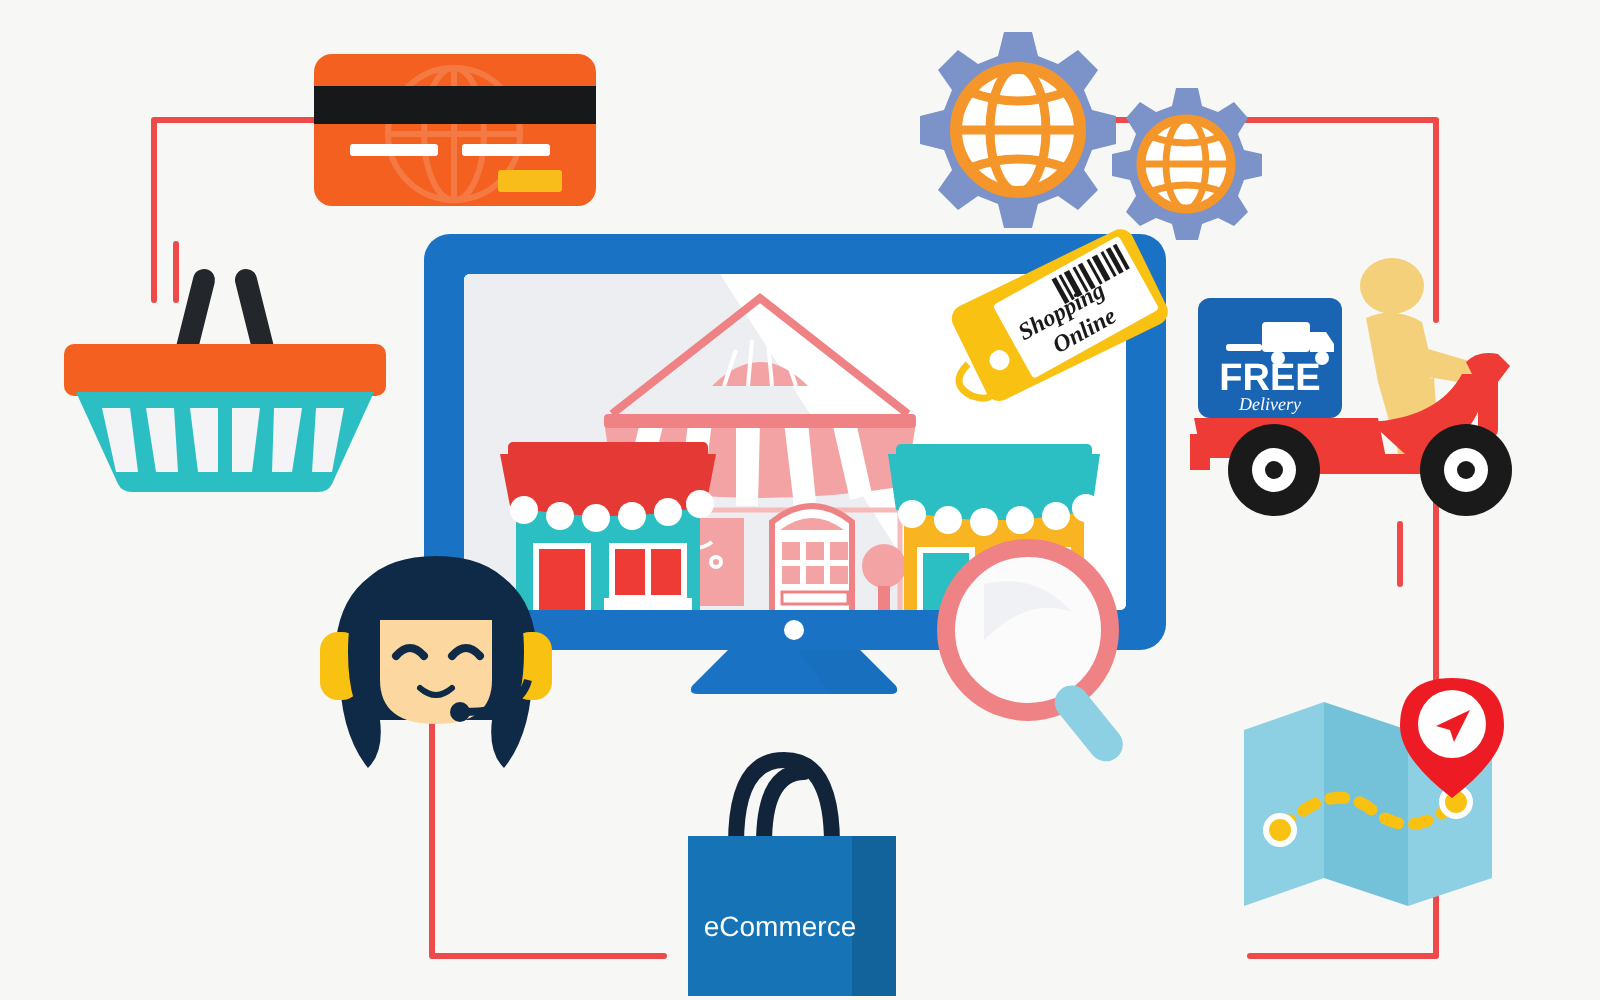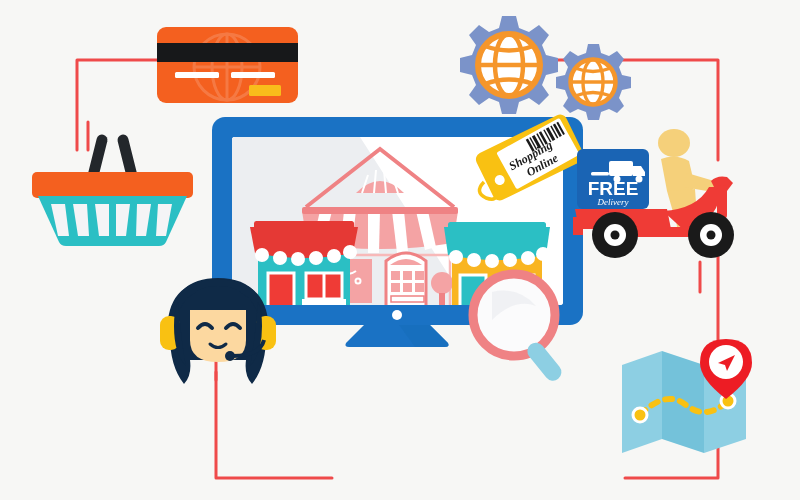--- a/index.html
+++ b/index.html
@@ -230,21 +230,21 @@
           <rect x="94" y="30" width="2.5" height="14"></rect>
             <rect x="98" y="30" width="2" height="14"></rect>
         </g>
         <text x="36" y="50" font-family="'Liberation Serif', serif" font-size="12" font-style="italic" font-weight="bold" fill="#1a1a1a" transform="rotate(-3 67 48)">Shopping</text>
         <text x="48" y="64" font-family="'Liberation Serif', serif" font-size="12" font-style="italic" font-weight="bold" fill="#1a1a1a" transform="rotate(-3 67 48)">Online</text>
       </g>
       <path d="M12 72 Q2 82 14 88 Q26 92 24 82" fill="none" stroke="#f9c112" stroke-width="3.5"></path>
     </svg>
   </div>
 
-  <div class="node" style="left:571px;top:125px;">
+  <div class="node" style="left:593px;top:125px;">
     <svg width="180" height="145" viewBox="0 0 180 145">
 
       <g fill="#f5d07a">
         <ellipse cx="103" cy="18" rx="16" ry="14"></ellipse>
         <path d="M90 34 Q104 28 118 36 L124 62 L116 70 L96 66 Z"></path>
         <path d="M116 48 L150 58 L148 68 L112 62 Z"></path>
         <path d="M96 66 L124 64 L126 92 L104 94 Z"></path>
         <path d="M104 88 L132 86 L134 100 L106 102 Z"></path>
       </g>
 
@@ -313,20 +313,33 @@
 
   <div class="node" style="left:462px;top:268px;">
     <svg width="130" height="110" viewBox="0 0 130 110">
       <circle cx="52" cy="47" r="40" fill="#fbfbfc"></circle>
       <circle cx="52" cy="47" r="41" fill="none" stroke="#ef8284" stroke-width="9"></circle>
       <path d="M30 24 Q56 18 74 38 Q52 30 30 52 Z" fill="#eef0f3" opacity="0.9"></path>
       <rect x="74" y="72" width="17" height="44" rx="8.5" fill="#8dcfe3" transform="rotate(-39 82 94)"></rect>
     </svg>
   </div>
 
+  <div class="node" style="left:330px;top:370px;">
+    <svg width="130" height="130" viewBox="0 0 130 130">
+      <g fill="none" stroke="#12243a" stroke-width="8" stroke-linecap="round">
+        <path d="M38 52 Q38 10 62 10 Q86 10 86 52"></path>
+        <path d="M52 52 Q52 16 72 16"></path>
+      </g>
+      <circle cx="38" cy="54" r="5.5" fill="#12243a"></circle>
+      <circle cx="86" cy="54" r="5.5" fill="#12243a"></circle>
+      <rect x="14" y="48" width="104" height="80" fill="#1573b6"></rect>
+      <rect x="96" y="48" width="22" height="80" fill="#12639c"></rect>
+      <text x="60" y="98" text-anchor="middle" font-family="'Liberation Sans', sans-serif" font-size="14" fill="#ffffff">eCommerce</text>
+    </svg>
+  </div>
 
   <div class="node" style="left:614px;top:335px;">
     <svg width="150" height="130" viewBox="0 0 150 130">
       <g>
         <path d="M8 30 L48 16 L48 104 L8 118 Z" fill="#8dcfe3"></path>
         <path d="M48 16 L90 30 L90 118 L48 104 Z" fill="#74c2da"></path>
         <path d="M90 30 L132 16 L132 104 L90 118 Z" fill="#8dcfe3"></path>
       </g>
       <path d="M26 80 Q52 54 72 70 Q92 86 114 66" fill="none" stroke="#f9c112" stroke-width="6" stroke-linecap="round" stroke-dasharray="7 8"></path>
       <circle cx="26" cy="80" r="7" fill="#f9c112" stroke="#ffffff" stroke-width="3"></circle>

